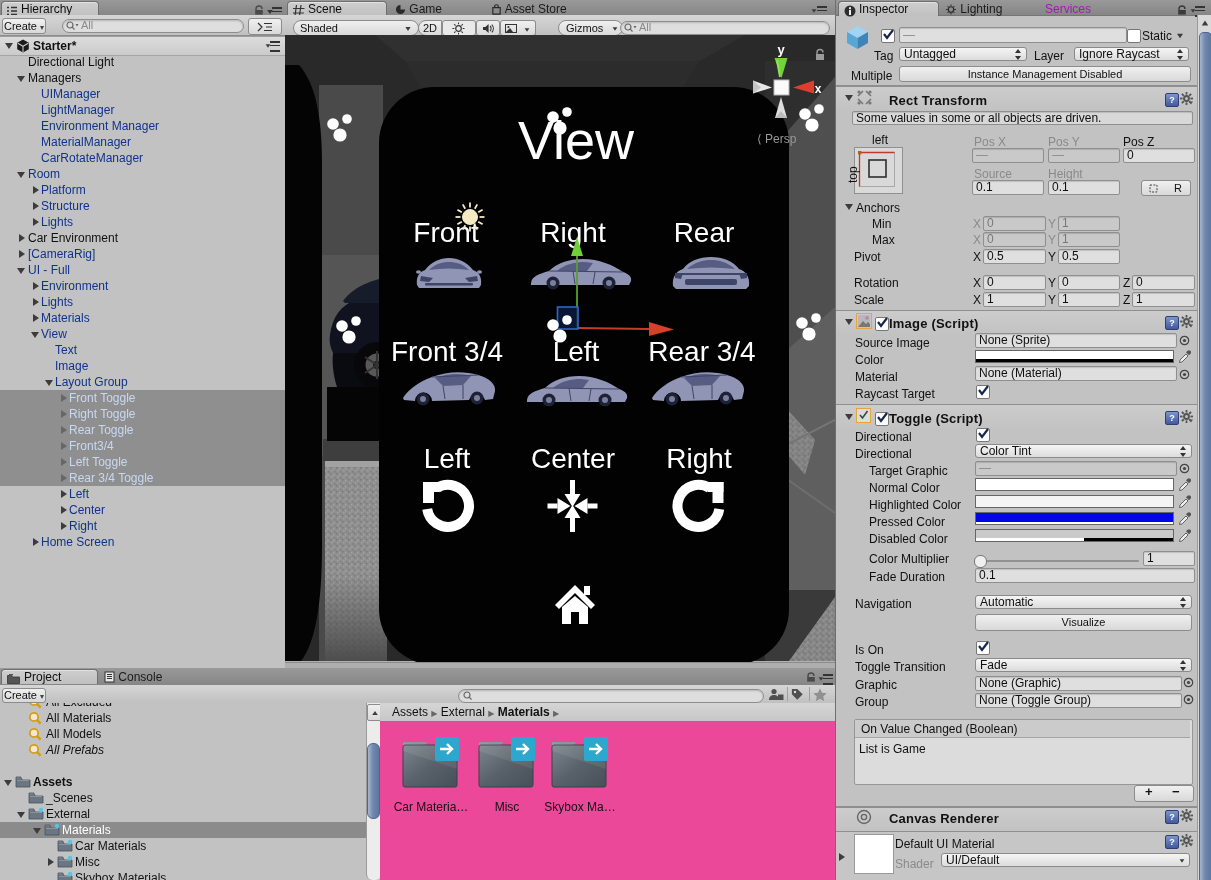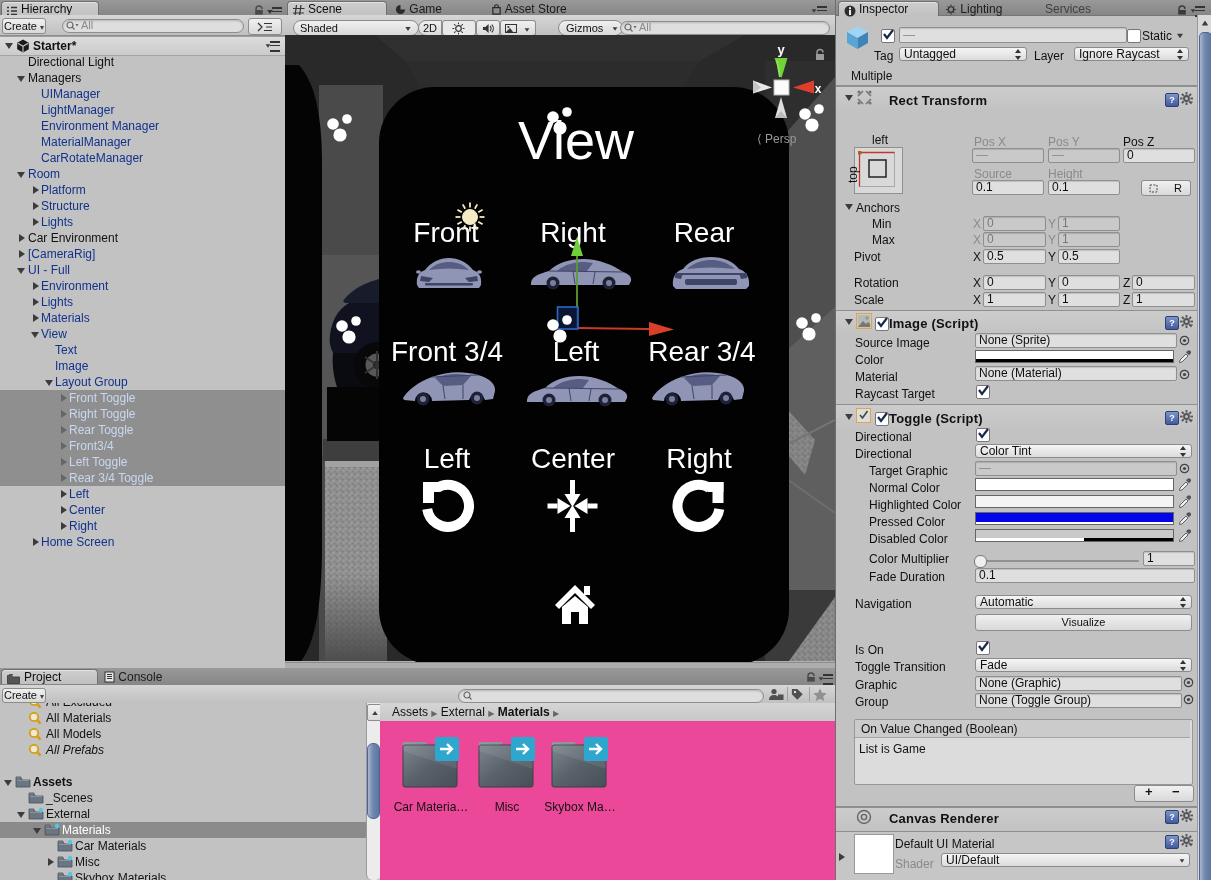--- a/index.html
+++ b/index.html
@@ -569,21 +569,21 @@
           <rect x="5" y="2.2" width="2" height="2" fill="#eee"></rect>
         </svg>
     <span class="p" style="left:20px">Inspector</span>
   </div>
   <span class="t" style="left:109px;top:1px;color:#1b1b1b"><svg width="12" height="11" viewBox="0 0 12 12" style="vertical-align:-2px">
           <circle cx="6" cy="6" r="3" fill="none" stroke="#2a2a2a" stroke-width="1.3"></circle>
           <g stroke="#2a2a2a" stroke-width="1">
             <path d="M6 .5v2M6 9.5v2M.5 6h2M9.5 6h2M2.1 2.1l1.3 1.3M8.6 8.6l1.3 1.3M9.9 2.1L8.6 3.4M3.4 8.6L2.1 9.9"></path>
           </g>
         </svg> Lighting</span>
-  <span class="t" style="left:209px;top:1px;color:#404040">Services</span>
+  <span class="t" style="left:209px;top:1px;color:#a21caf">Services</span>
   <svg class="p" style="left:341px;top:5px" width="11" height="10" viewBox="0 0 11 10">
         <path d="M2 5v-1a3 3 0 0 1 6 0" fill="none" stroke="#3a3a3a" stroke-width="1.4"></path>
         <rect x="1.2" y="5" width="7.6" height="4.6" fill="#3a3a3a"></rect>
       </svg>
   <div class="trid" style="left:353px;top:8px;transform:scale(.6)"></div>
   <div class="p" style="left:359px;top:6px;width:10px;height:7px;border-top:2px solid #333;border-bottom:2px solid #333">
         <div style="height:1px;background:#333;margin-top:1.5px"></div>
       </div>
   <div class="p" id="ibody" style="left:0;top:18px;width:361px;height:862px">
         <svg class="p" style="left:9px;top:7px" width="25" height="25" viewBox="0 0 25 25">
@@ -603,20 +603,21 @@
         <div class="pop" style="left:63px;top:29px;width:122px;height:12px">Untagged</div>
         <svg class="p" style="left:178px;top:31px" width="8" height="11" viewBox="0 0 8 11">
           <path d="M4 0L7 4H1z M4 11L7 7H1z" fill="#333"></path>
         </svg>
         <span class="t " style="left:198px;top:30px">Layer</span>
         <div class="pop" style="left:238px;top:29px;width:109px;height:12px">Ignore Raycast</div>
         <svg class="p" style="left:340px;top:31px" width="8" height="11" viewBox="0 0 8 11">
           <path d="M4 0L7 4H1z M4 11L7 7H1z" fill="#333"></path>
         </svg>
         <span class="t " style="left:15px;top:50px">Multiple</span>
+        <div class="btn" style="left:63px;top:48px;width:290px;height:14px;line-height:14px;border-radius:3px">Instance Management Disabled</div>
         <div class="p" style="left:0;top:67px;width:361px;height:1px;background:#8f8f8f"></div>
         <div class="hdr" style="top:68px;height:24px"></div>
         <div class="trid" style="left:9px;top:77px"></div>
         <svg class="p" style="left:20px;top:71px" width="17" height="17" viewBox="0 0 17 17">
           <g fill="none" stroke="#777" stroke-width="1.6">
             <path d="M7 2 L2 7 M10 2 L15 7 M2 10 L7 15 M15 10 L10 15"></path>
           </g>
           <g fill="#777">
             <circle cx="3" cy="3" r="1.6"></circle>
             <circle cx="14" cy="3" r="1.6"></circle>
@@ -636,20 +637,21 @@
               <rect x="5.6" y="0" width="1.8" height="2.6" transform="rotate(135 6.5 6.5)"></rect>
               <rect x="5.6" y="0" width="1.8" height="2.6" transform="rotate(180 6.5 6.5)"></rect>
               <rect x="5.6" y="0" width="1.8" height="2.6" transform="rotate(225 6.5 6.5)"></rect>
               <rect x="5.6" y="0" width="1.8" height="2.6" transform="rotate(270 6.5 6.5)"></rect>
               <rect x="5.6" y="0" width="1.8" height="2.6" transform="rotate(315 6.5 6.5)"></rect>
             </g>
             <circle cx="6.5" cy="6.5" r="1.5" fill="#c2c2c2"></circle>
             <path d="M10.5 10.5h4l-2 3z" transform="translate(-1.5,-1)"></path>
           </g>
         </svg>
+        <div class="fld" style="left:16px;top:93px;width:336px;height:12px;line-height:12px;background:#d8d8d8">Some values in some or all objects are driven.</div>
         <span class="t " style="left:36px;top:114px">left</span>
         <div class="p" style="left:18px;top:129px;width:47px;height:45px;background:#d9d9d9;border:1px solid #909090"></div>
         <svg class="p" style="left:19px;top:130px" width="45" height="43" viewBox="0 0 45 43">
           <rect x="4.5" y="4.5" width="35" height="34" fill="none" stroke="#a8a8a8" stroke-width="1"></rect>
           <path d="M4.5 38.5 V4.5 H39.5" fill="none" stroke="#c0392b" stroke-width="1.3"></path>
           <rect x="3" y="3" width="3.4" height="3.4" fill="#a8641e"></rect>
           <rect x="14" y="12" width="17" height="17" fill="none" stroke="#2e2e2e" stroke-width="1.6"></rect>
         </svg>
         <span class="t" style="left:2px;top:142px;transform:rotate(-90deg);transform-origin:center;width:30px">top</span>
         <span class="t gray" style="left:138px;top:116px">Pos X</span>

